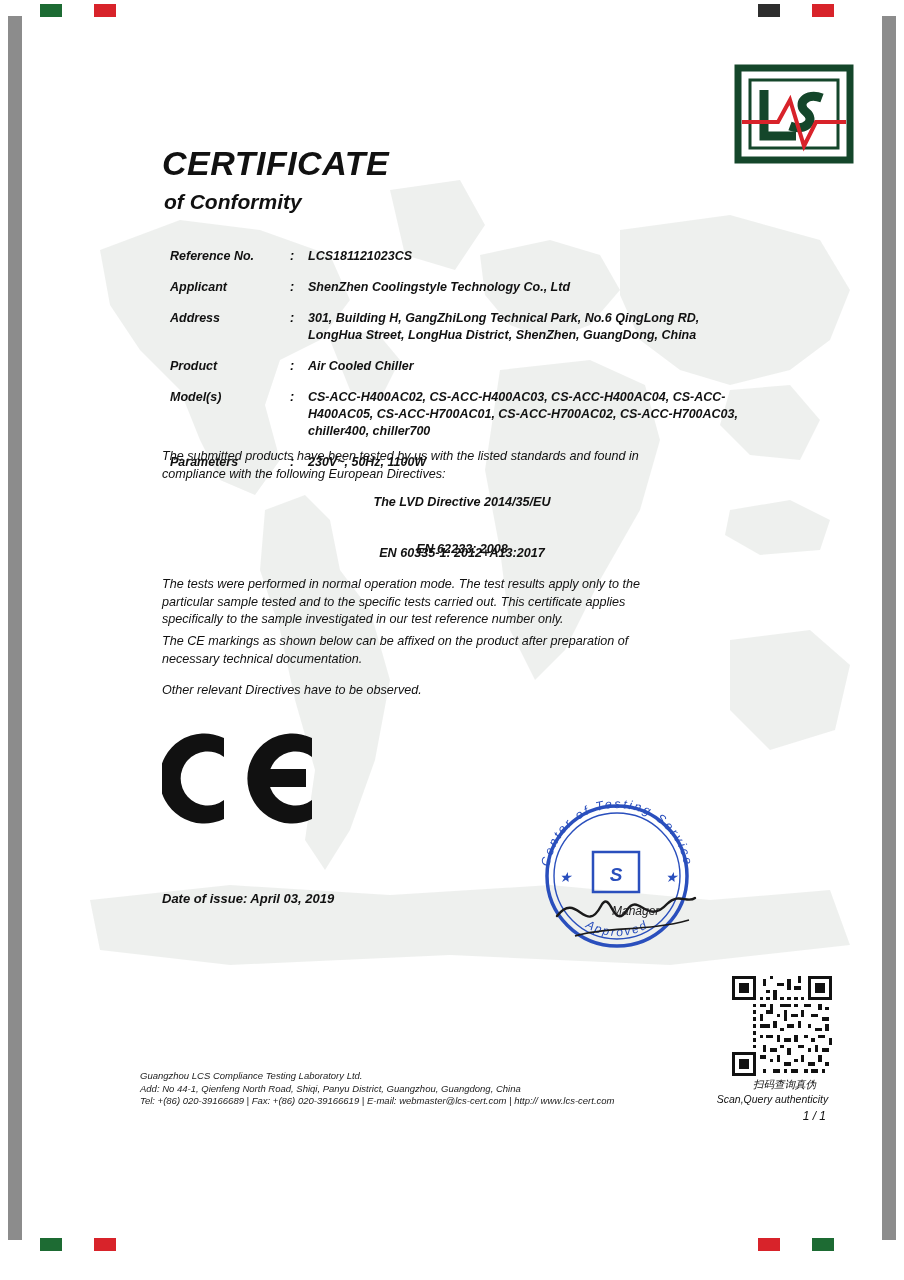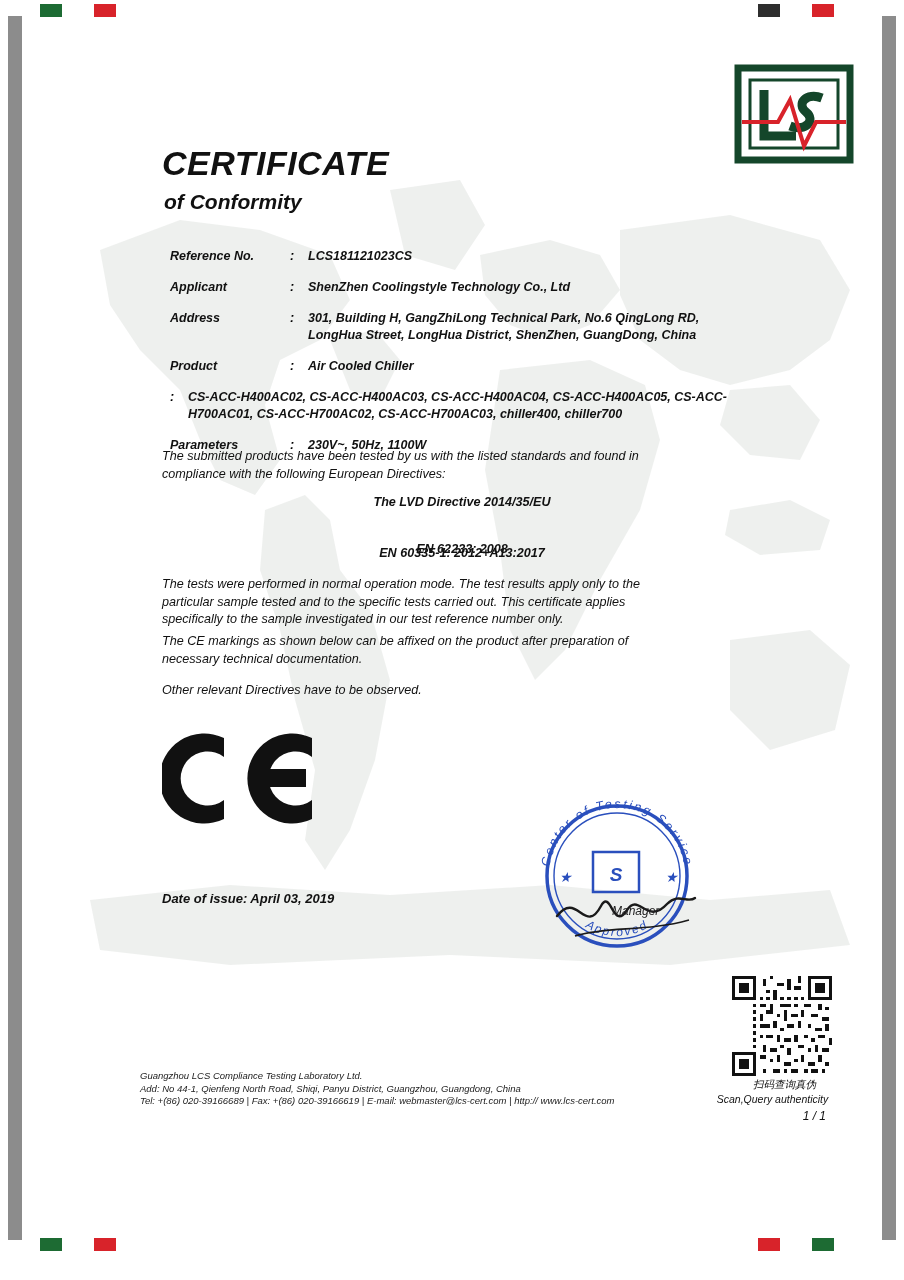--- a/index.html
+++ b/index.html
@@ -303,20 +303,21 @@
 LongHua Street, LongHua District, ShenZhen, GuangDong, China</div>
       </div>
 
       <div class="field-row">
         <div class="field-label">Product</div>
         <div class="field-colon">:</div>
         <div class="field-value">Air Cooled Chiller</div>
       </div>
 
       <div class="field-row">
+        <div class="field-label">Model(s)</div>
         <div class="field-colon">:</div>
         <div class="field-value">CS-ACC-H400AC02, CS-ACC-H400AC03, CS-ACC-H400AC04, CS-ACC-H400AC05, CS-ACC-H700AC01, CS-ACC-H700AC02, CS-ACC-H700AC03, chiller400, chiller700</div>
       </div>
 
       <div class="field-row">
         <div class="field-label">Parameters</div>
         <div class="field-colon">:</div>
         <div class="field-value">230V~, 50Hz, 1100W</div>
       </div>
 

